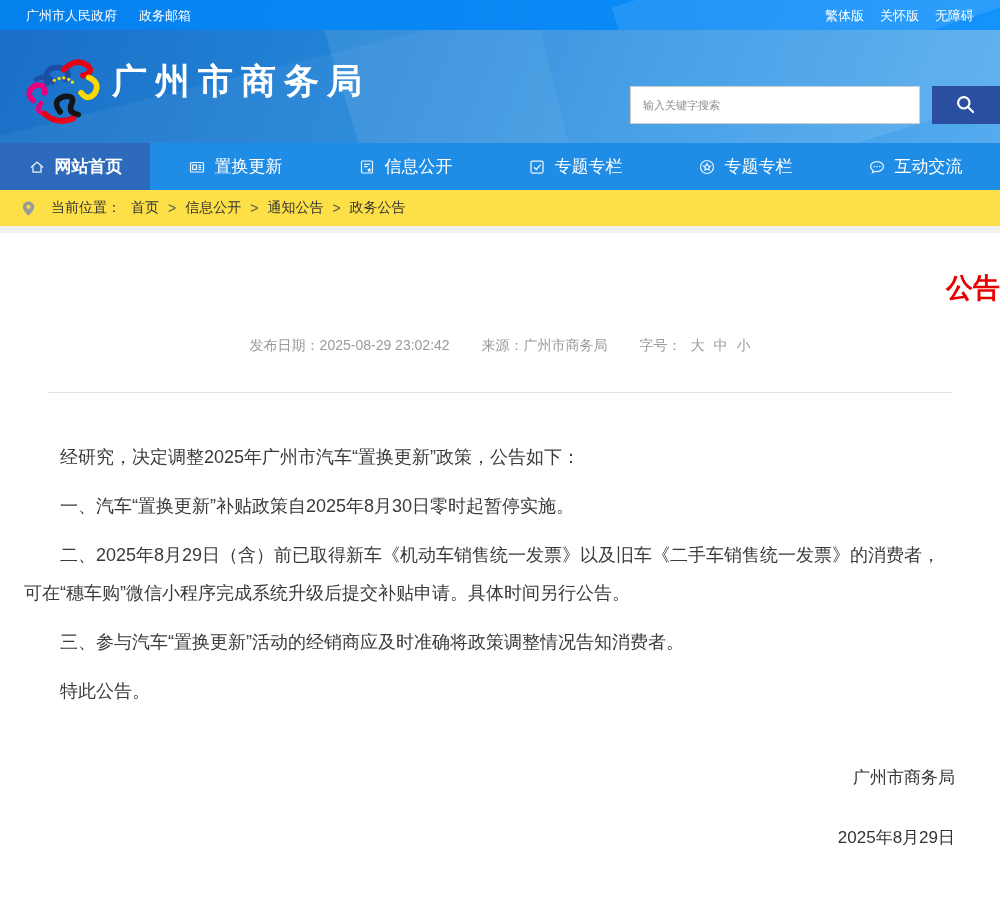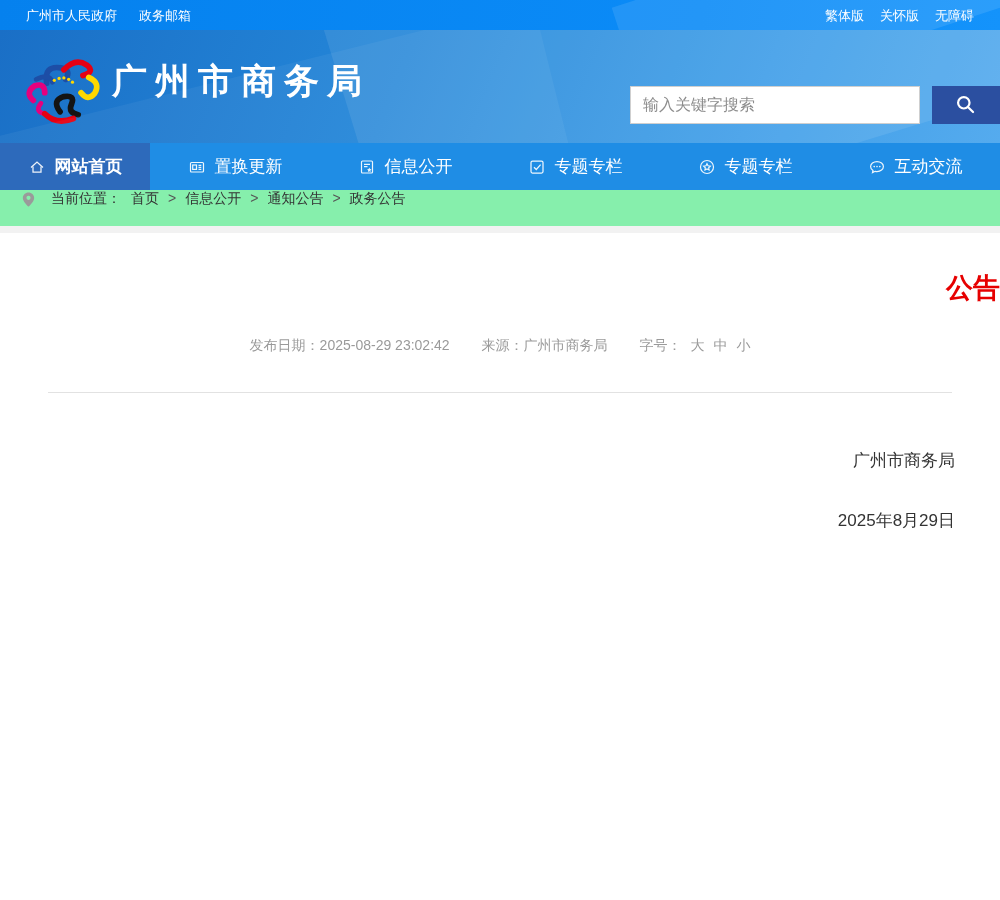--- a/index.html
+++ b/index.html
@@ -38,42 +38,42 @@
     content:''; position:absolute; width:700px; height:300px; left:-120px; bottom:-240px;
     background:rgba(255,255,255,.05); transform:rotate(-14deg);
   }
   .logo { position:absolute; left:18px; top:20px; width:86px; height:74px; }
   .site-block { position:absolute; left:112px; top:33px; color:#fff; }
   .site-name { margin:0; font-size:35px; font-weight:bold; letter-spacing:8px; line-height:1; }
   .site-name-en { margin:9px 0 0 0; font-size:14px; font-weight:bold; letter-spacing:.4px; }
 
   .search-input {
     position:absolute; left:630px; top:56px; width:290px; height:38px;
-    border:1px solid #cfcfcf; padding:0 12px; font-size:16px; color:#333;
+    border:1px solid #cfcfcf; padding:0 12px; font-size:11px; color:#333;
     font-family:inherit; outline:none;
   }
   .search-input::placeholder { color:#8d8d8d; }
   .search-btn {
     position:absolute; left:932px; top:56px; width:68px; height:38px;
     background:#2b4fa0; border:none; cursor:pointer;
     display:flex; align-items:center; justify-content:center;
   }
 
   
   .nav { height:47px; background:#1f8de5; display:flex; }
   .nav-item {
     flex:1; display:flex; align-items:center; justify-content:center; gap:9px;
     color:#fff; font-size:17px; cursor:pointer; white-space:nowrap;
   }
   .nav-item.active { flex:0 0 150px; background:#2d6abb; font-weight:bold; }
   .nav-icon { display:flex; width:18px; height:18px; opacity:.92; }
 
   
   .breadcrumb {
-    height:36px; background:#86efac; display:flex; 
+    height:36px; background:#fde047; display:flex; align-items:center;
     padding-left:20px; font-size:14px; color:#333;
   }
   .crumb-label { margin:0 10px 0 14px; }
   .breadcrumb a { color:#333; }
   .crumb-sep { margin:0 9px; color:#555; }
   .gray-strip { height:7px; background:#f2f2f2; }
 
   
   .article { padding-top:37px; }
   .article-title { margin:0; text-align:right; color:#e60000; font-size:27px; font-weight:bold; }
@@ -211,18 +211,25 @@
   <h2 class="article-title">公告</h2>
 
   <div class="article-meta">
     <span class="meta-group"><span>发布日期：</span><span>2025-08-29 23:02:42</span></span>
     <span class="meta-group"><span>来源：</span><span>广州市商务局</span></span>
     <span class="meta-group"><span>字号：</span><a href="#" class="fontsize-option">大</a><a href="#" class="fontsize-option">中</a><a href="#" class="fontsize-option">小</a></span>
   </div>
 
   <div class="divider"></div>
 
+  <div class="article-body">
+    <p>经研究，决定调整2025年广州市汽车“置换更新”政策，公告如下：</p>
+      <p>一、汽车“置换更新”补贴政策自2025年8月30日零时起暂停实施。</p>
+      <p>二、2025年8月29日（含）前已取得新车《机动车销售统一发票》以及旧车《二手车销售统一发票》的消费者，可在“穗车购”微信小程序完成系统升级后提交补贴申请。具体时间另行公告。</p>
+      <p>三、参与汽车“置换更新”活动的经销商应及时准确将政策调整情况告知消费者。</p>
+      <p>特此公告。</p>
+  </div>
 
   <div class="signature">
     <div class="sig-org">广州市商务局</div>
     <div class="sig-date">2025年8月29日</div>
   </div>
 </div>
 
 </body></html>

